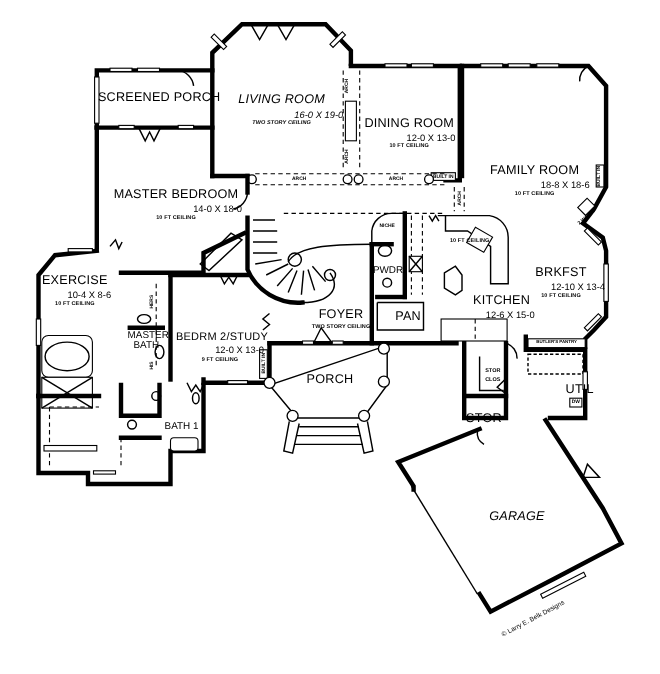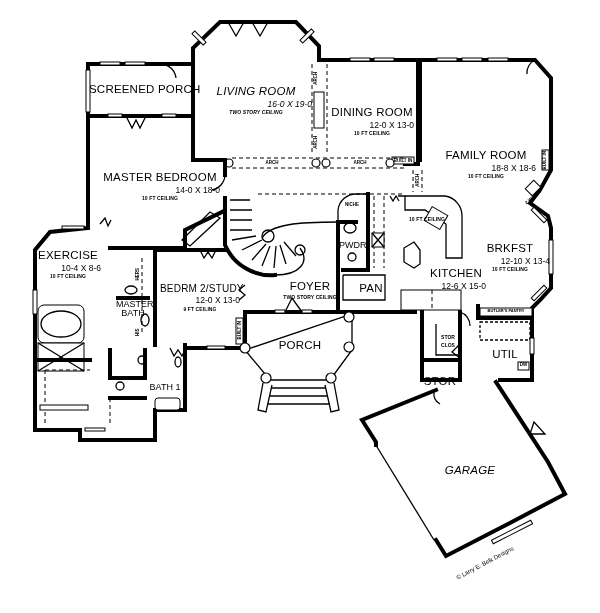--- a/index.html
+++ b/index.html
@@ -233,21 +233,21 @@
   <div class="rname">EXERCISE</div>
   <div class="rdim">10-4 X 8-6</div>
   <div class="rceil">10 FT CEILING</div>
 </div>
 
 <div class="lbl small" style="left:76px;top:300px;width:34px;margin-left:40px;">
   <div>MASTER</div>
   <div>BATH</div>
 </div>
 
-<div class="lbl" style="left:160px;top:284px;width:80px;">
+<div class="lbl" style="left:160px;top:302px;width:80px;">
   <div class="rname" style="font-size:10px;">BEDRM 2/STUDY</div>
   <div class="rdim">12-0 X 13-0</div>
   <div class="rceil">9 FT CEILING</div>
 </div>
 
 <div class="lbl small" style="left:145px;top:383px;width:40px;">BATH 1</div>
 
 <div class="lbl" style="left:280px;top:269px;width:60px;margin-top:12px;">
   <div class="rname">FOYER</div>
   <div class="rceil">TWO STORY CEILING</div>
@@ -272,21 +272,21 @@
   <div class="rceil">10 FT CEILING</div>
 </div>
 
 <div class="lbl rname" style="left:270px;top:340px;width:60px;">PORCH</div>
 
 <div class="lbl tiny" style="left:436px;top:335px;width:24px;font-size:5px;">
   <div>STOR</div>
   <div style="margin-top:3px;">CLOS</div>
 </div>
 
-<div class="lbl rname" style="left:490px;top:349px;width:30px;">UTIL</div>
+<div class="lbl rname" style="left:512px;top:349px;width:30px;">UTIL</div>
 
 <div class="lbl rname" style="left:422px;top:376px;width:36px;">STOR</div>
 
 <div class="lbl rname" style="left:440px;top:465px;width:60px;font-style:italic;">GARAGE</div>
 
 <div class="lbl tiny" style="left:262px;top:161px;width:20px;">ARCH</div>
 <div class="lbl tiny" style="left:350px;top:161px;width:20px;">ARCH</div>
 <div class="lbl tiny" style="left:306px;top:76px;width:20px;transform:rotate(-90deg);">ARCH</div>
 <div class="lbl tiny" style="left:306px;top:140px;width:20px;transform:rotate(-90deg);">ARCH</div>
 <div class="lbl tiny" style="left:408px;top:178px;width:20px;transform:rotate(-90deg);">ARCH</div>

